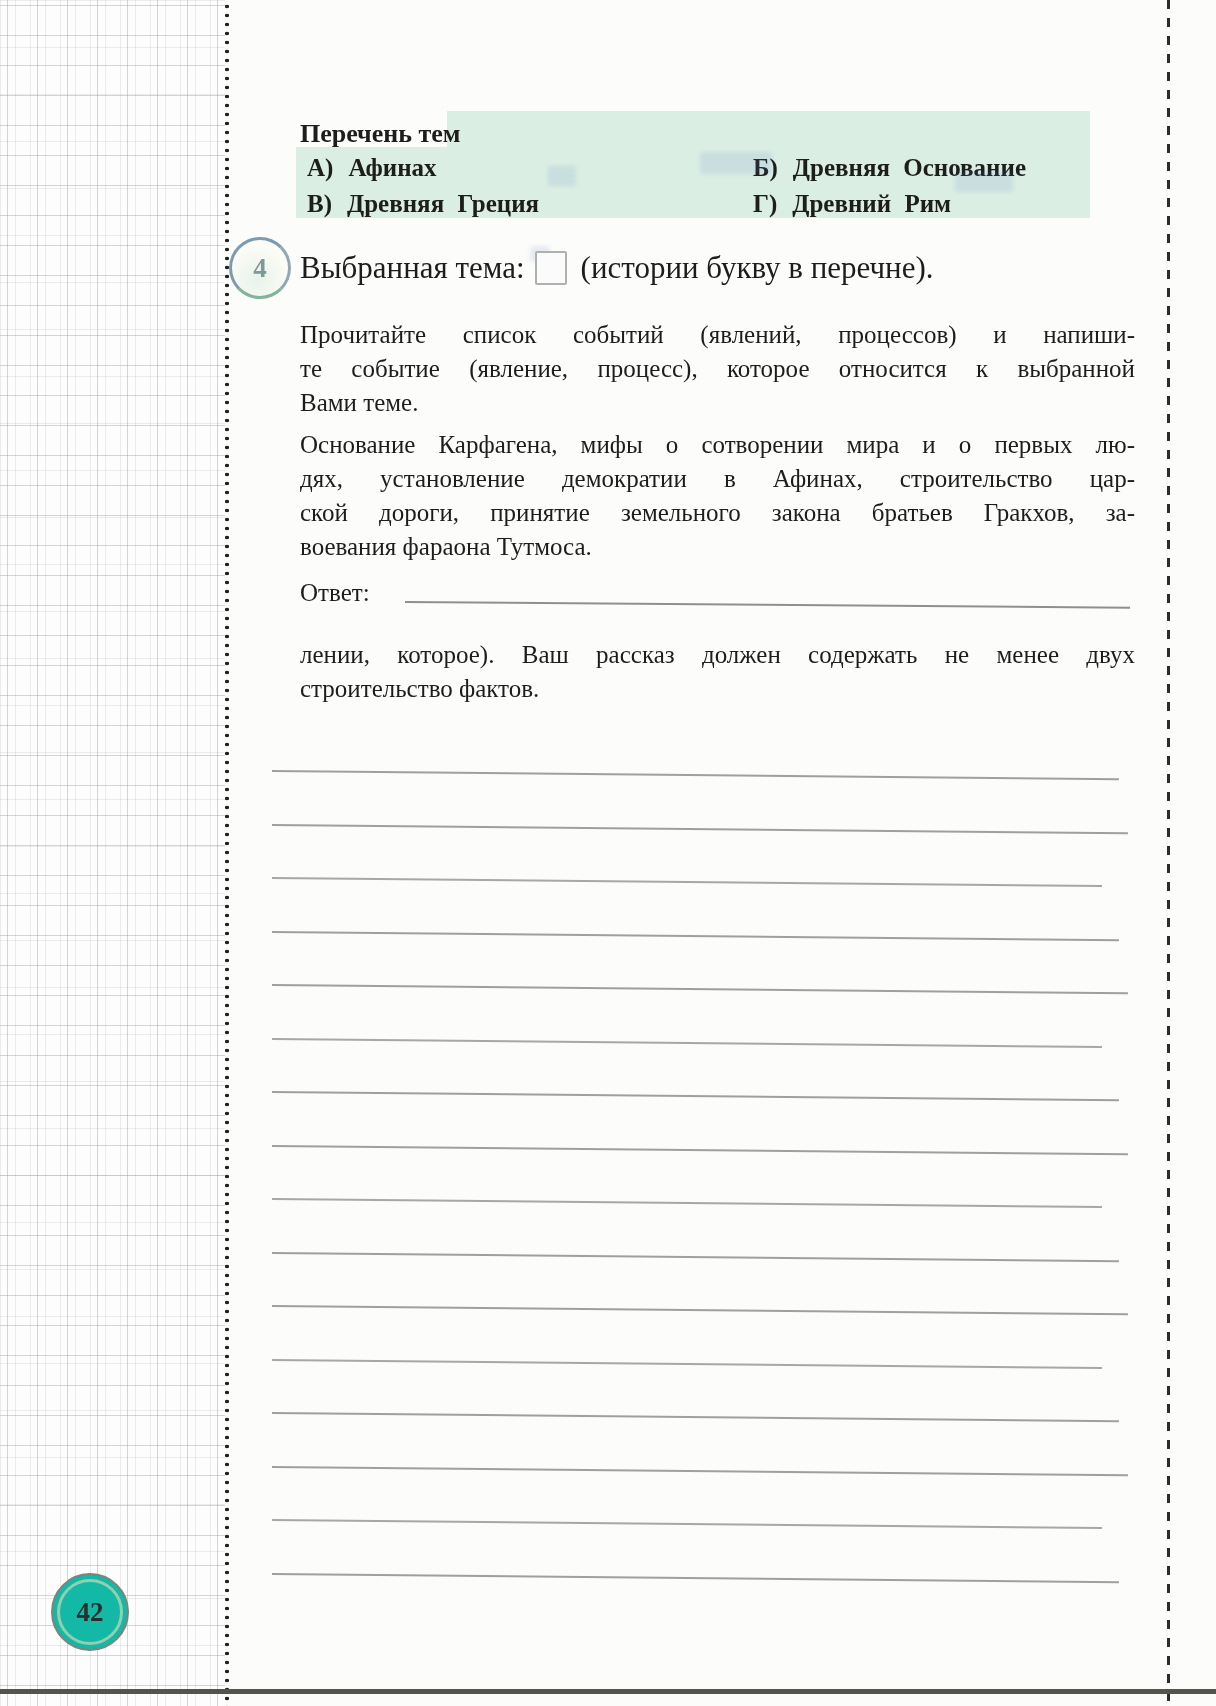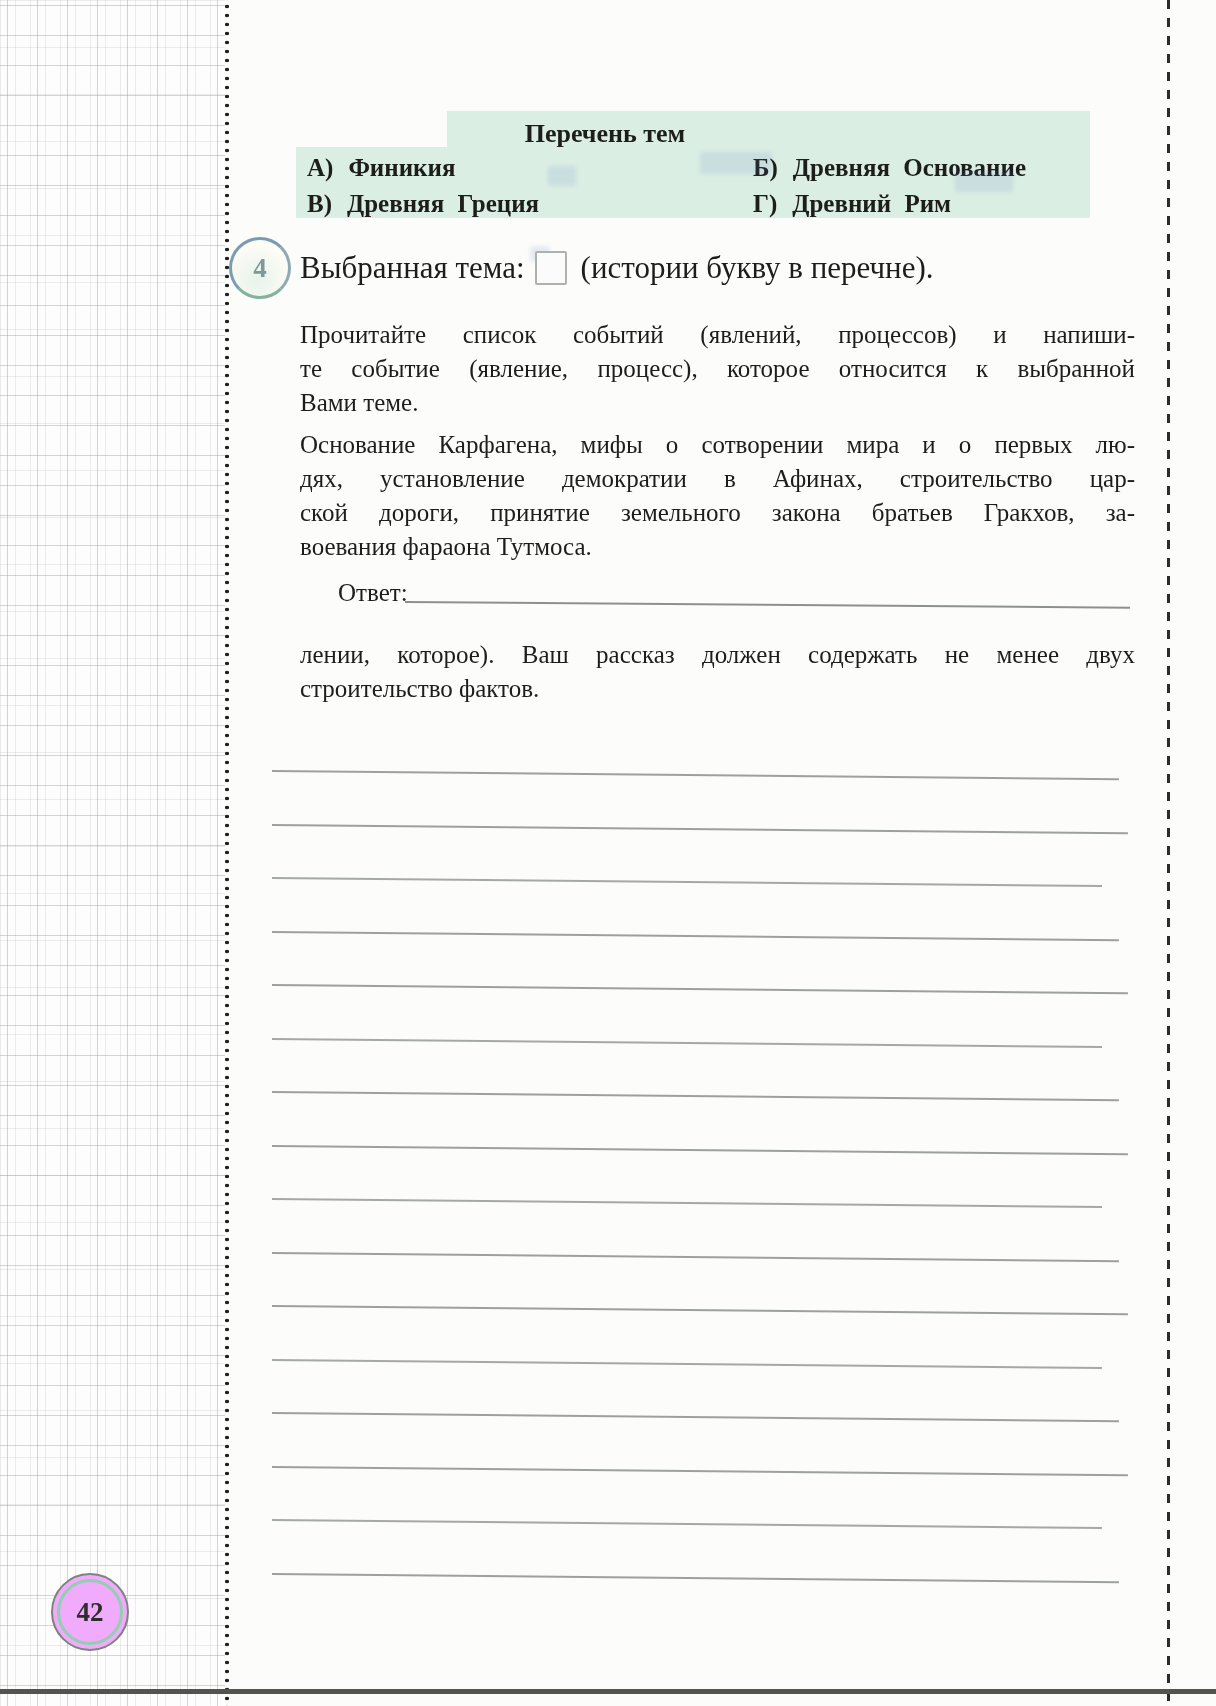--- a/index.html
+++ b/index.html
@@ -33,21 +33,21 @@
   }
   .bottom-edge{
     position:absolute;left:0;top:1689px;width:1216px;height:5px;background:#54544f;
   }
   
   .mint{position:absolute;background:#daeee3;}
   .mint-title{left:447px;top:111px;width:643px;height:42px;}
   .mint-rows{left:296px;top:147px;width:794px;height:71px;}
   .topics-title{
     position:absolute;left:300px;top:118px;width:610px;
-    text-align:center;font-weight:bold;font-size:26px;line-height:32px;
+    font-weight:bold;font-size:26px;line-height:32px;
   }
   .topics-grid{
     position:absolute;left:307px;top:150px;width:800px;
     display:grid;grid-template-columns:446px auto;grid-row-gap:1px;
     font-weight:bold;font-size:25px;line-height:35px;
   }
   .topic-item{display:flex;gap:15px;white-space:nowrap;}
   .topic-name{word-spacing:7px;}
   
   .task-circle{
@@ -66,37 +66,37 @@
   }
   .letter-box{
     display:inline-block;width:28px;height:30px;flex:0 0 28px;
     border:2px solid #aeb2ae;border-radius:2px;background:#fafbfa;
     margin:0 14px 0 10px;
   }
   
   .para{position:absolute;left:300px;width:835px;font-size:25px;}
   .jline{height:34px;line-height:34px;text-align:justify;text-align-last:justify;white-space:nowrap;}
   .jline.last{text-align-last:left;}
-  .answer-label{position:absolute;left:300px;top:579px;font-size:25px;margin-left:38px;}
+  .answer-label{position:absolute;left:300px;top:579px;font-size:25px;}
   .answer-underline{
     position:absolute;left:405px;top:601px;width:725px;height:2px;background:#8d918e;
     transform:rotate(0.45deg);transform-origin:0 50%;
   }
   
   .ruled{position:absolute;left:272px;top:770px;width:856px;}
   .rline{
     height:2px;background:#9da19e;margin-bottom:51.5px;
     transform:rotate(0.55deg);transform-origin:0 50%;
   }
   .rline:nth-child(3n){width:97%;background:#a5a9a5;}
   .rline:nth-child(3n+1){width:99%;}
   
   .badge-outer{
     position:absolute;left:51px;top:1573px;width:74px;height:74px;border-radius:50%;
-    border:2px solid #7e837e;background:#f0abfc;
+    border:2px solid #7e837e;background:#14b8a6;
     display:flex;align-items:center;justify-content:center;
   }
   .badge-inner{
     width:60px;height:60px;border-radius:50%;border:3px solid #92cfae;
     display:flex;align-items:center;justify-content:center;
     font-size:27px;font-weight:bold;color:#2d2d2b;
   }
   
   .ghost{position:absolute;background:rgba(95,125,200,.14);filter:blur(2px);border-radius:4px;}
 </style>
@@ -111,21 +111,21 @@
   <div class="bottom-edge"></div>
 
   <div class="mint mint-title"></div>
   <div class="mint mint-rows"></div>
 
   <div class="topics-title">Перечень тем</div>
 
   <div class="topics-grid">
     <div class="topic-item">
       <span class="topic-label">А)</span>
-      <span class="topic-name">Финикия</span>
+      <span class="topic-name">Афинах</span>
     </div>
     <div class="topic-item">
       <span class="topic-label">Б)</span>
       <span class="topic-name">Древняя Основание</span>
     </div>
     <div class="topic-item">
       <span class="topic-label">В)</span>
       <span class="topic-name">Древняя Греция</span>
     </div>
     <div class="topic-item">

